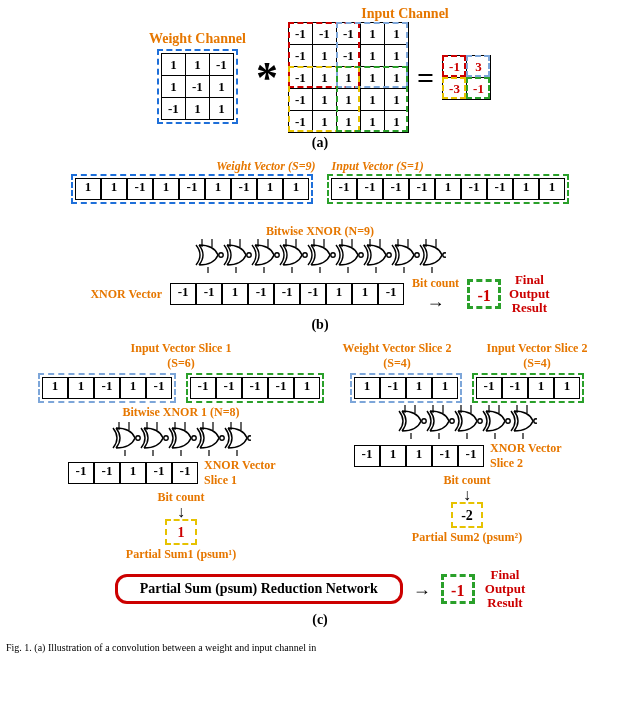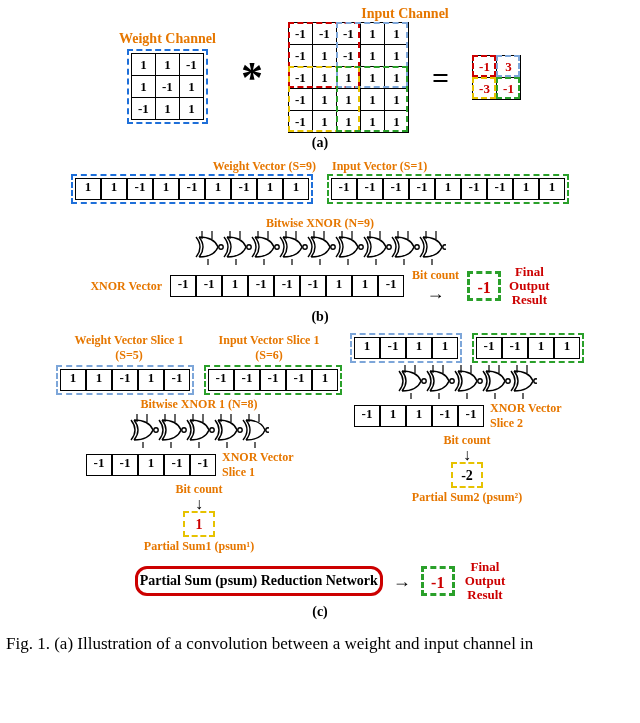--- a/index.html
+++ b/index.html
@@ -13,21 +13,21 @@
   }
   .section { position: relative; }
   .label { font-weight: bold; text-align: center; }
   .orange { color: #e67700; }
   .red { color: #cc0000; }
   .blue-border { border: 2px dashed #1e6fd9; }
   .green-border { border: 2px dashed #2aa02a; }
   .red-border { border: 2px dashed #cc0000; }
   .yellow-border { border: 2px dashed #e6c200; }
   .ltblue-border { border: 2px dashed #7da6d9; }
-  .solid-redbox { border: 3px solid #cc0000; border-radius: 12px; background:#fff; padding:4px 2px; font-weight:bold; }
+  .solid-redbox { border: 3px solid #cc0000; border-radius: 12px; background:#fff; padding:4px 22px; font-weight:bold; }
   
   table.matrix { border-collapse: collapse; }
   table.matrix td {
     border: 1px solid #000;
     width: 28px; height: 24px;
     text-align: center; font-weight: bold;
   }
   table.matrix.small td { width: 24px; height: 22px; font-size: 13px; }
   .asterisk { font-size: 44px; font-weight: bold; padding: 0 6px; }
   .equals { font-size: 30px; font-weight: bold; padding: 0 4px; }
@@ -40,31 +40,31 @@
     text-align: center; font-weight: bold; font-size: 13px;
   }
   .vector-wrap { padding: 2px; }
   
   .gaterow { display:flex; gap:4px; justify-content:center; }
   .caption { text-align:center; font-weight:bold; margin:2px 0 8px 0; }
   .tiny { font-size: 12px; }
   .resultbox { border:3px dashed #2aa02a; width:34px;height:30px; text-align:center; font-weight:bold; color:#cc0000; font-size:16px; line-height:28px;}
   .psumbox { border:2px dashed #e6c200; width:32px;height:26px; text-align:center; font-weight:bold; font-size:14px; line-height:24px;}
   .arrow-down { font-size: 16px; line-height:10px; }
-  .fig-caption { font-family: "Times New Roman", serif; font-size: 17px; margin-top:6px; }
+  .fig-caption { font-family: "Times New Roman", serif; font-size: 10px; margin-top:6px; }
 </style>
 </head>
 <body>
 
 <div class="section stack">
   <div class="row" style="align-items:flex-start;gap:10px;">
     <div style="width:120px;"></div>
     <div class="label orange" style="margin-left:40px;">Input Channel</div>
   </div>
-  <div class="row" style="gap:19px;">
+  <div class="row" style="gap:4px;">
 
     <div class="stack" style="gap:2px;">
       <div class="label orange">Weight Channel</div>
       <div class="blue-border" style="padding:2px;">
         <table class="matrix small">
           <tbody>
               <tr>
                 <td>1</td>
                 <td>1</td>
                 <td>-1</td>
@@ -148,21 +148,21 @@
       <div class="red-border" style="position:absolute;left:0;top:0;width:24px;height:22px;"></div>
       <div class="ltblue-border" style="position:absolute;left:24px;top:0;width:24px;height:22px;"></div>
       <div class="yellow-border" style="position:absolute;left:0;top:22px;width:24px;height:22px;"></div>
       <div class="green-border" style="position:absolute;left:24px;top:22px;width:24px;height:22px;"></div>
     </div>
   </div>
   <div class="caption">(a)</div>
 </div>
 
 <div class="section stack">
-  <div class="row" style="gap:16px;">
+  <div class="row" style="gap:16px;font-style:italic;">
     <div class="label orange tiny">Weight Vector (S=9)</div>
     <div class="label orange tiny">Input Vector (S=1)</div>
   </div>
   <div class="row" style="gap:14px;">
     <div class="vector-wrap blue-border">
       <div class="vector">
         <div class="cell">1</div>
           <div class="cell">1</div>
           <div class="cell">-1</div>
           <div class="cell">1</div>
@@ -180,21 +180,21 @@
           <div class="cell">-1</div>
           <div class="cell">-1</div>
           <div class="cell">1</div>
           <div class="cell">-1</div>
           <div class="cell">-1</div>
           <div class="cell">1</div>
           <div class="cell">1</div>
       </div>
     </div>
   </div>
-  <div class="label orange tiny" style="margin-top:12px;">Bitwise XNOR (N=9)</div>
+  <div class="label orange tiny" style="margin-top:20px;">Bitwise XNOR (N=9)</div>
   <div class="gaterow">
 
     <svg width="252" height="34">
       <defs>
         <g id="xnor">
           <path d="M2 2 Q10 12 2 22 M5 2 Q13 12 5 22 M5 2 Q20 2 24 12 Q20 22 5 22" fill="none" stroke="#000" stroke-width="1.4"></path>
           <circle cx="27" cy="12" r="2.2" fill="none" stroke="#000" stroke-width="1.4"></circle>
           <line x1="14" y1="24" x2="14" y2="32" stroke="#000" stroke-width="1.2"></line>
           <line x1="8" y1="-4" x2="8" y2="4" stroke="#000" stroke-width="1.2"></line>
           <line x1="18" y1="-4" x2="18" y2="4" stroke="#000" stroke-width="1.2"></line>
@@ -236,21 +236,20 @@
     </div>
   </div>
   <div class="caption">(b)</div>
 </div>
 
 <div class="section stack">
   <div class="row" style="gap:8px;align-items:flex-start;">
 
     <div class="stack" style="gap:2px;">
       <div class="row" style="gap:10px;">
-        <div class="label orange tiny" style="width:130px">Weight Vector Slice 1 (S=5)</div>
         <div class="label orange tiny" style="width:130px">Input Vector Slice 1 (S=6)</div>
       </div>
       <div class="row" style="gap:10px;">
         <div class="vector-wrap ltblue-border">
             <div class="vector">
           <div class="cell">1</div>
               <div class="cell">1</div>
               <div class="cell">-1</div>
               <div class="cell">1</div>
               <div class="cell">-1</div>
@@ -285,20 +284,24 @@
         <div class="label orange tiny" style="width:90px;text-align:left">XNOR Vector Slice 1</div>
       </div>
       <div class="label orange tiny">Bit count</div>
       <div class="arrow-down">↓</div>
       <div class="psumbox" style="color:#cc0000">1</div>
       <div class="label orange tiny">Partial Sum1 (psum¹)</div>
     </div>
 
     <div class="stack" style="gap:2px;">
       <div class="row" style="gap:10px;">
+        <div class="label orange tiny" style="width:130px">Weight Vector Slice 2 (S=4)</div>
+        <div class="label orange tiny" style="width:130px">Input Vector Slice 2 (S=4)</div>
+      </div>
+      <div class="row" style="gap:10px;">
         <div class="vector-wrap ltblue-border">
             <div class="vector">
           <div class="cell">1</div>
               <div class="cell">-1</div>
               <div class="cell">1</div>
               <div class="cell">1</div>
         </div>
           </div>
         <div class="vector-wrap green-border">
             <div class="vector">

